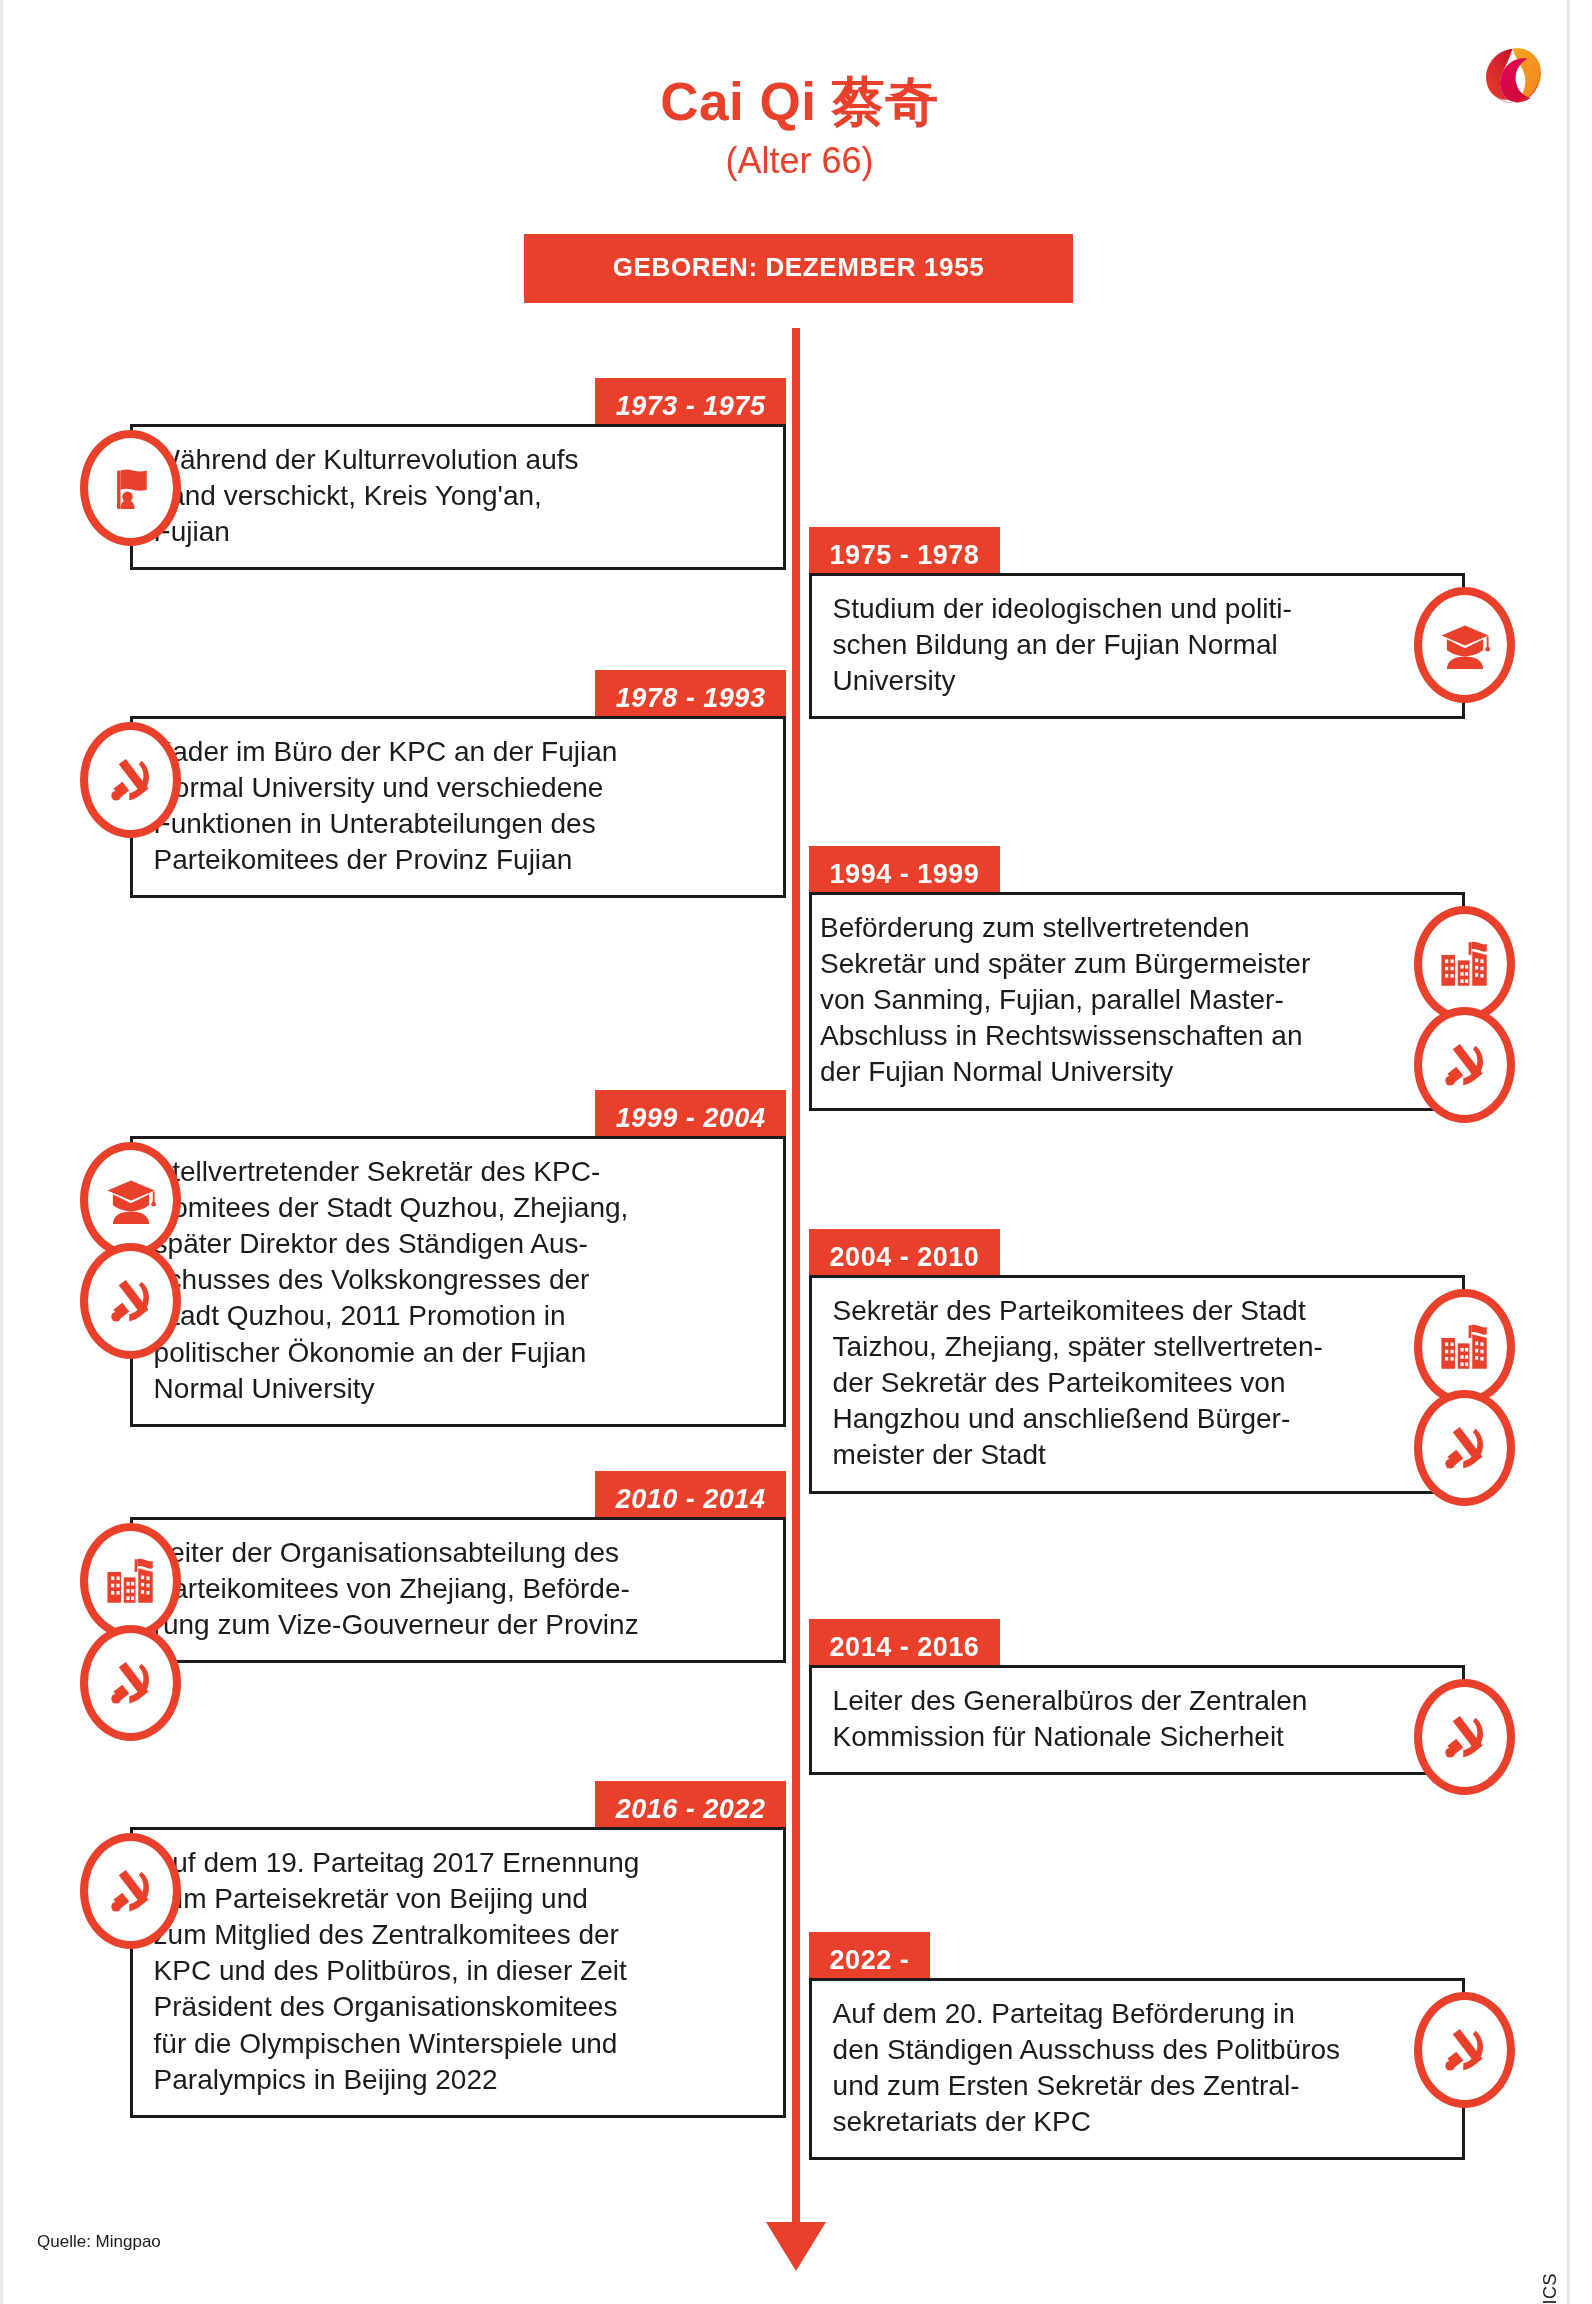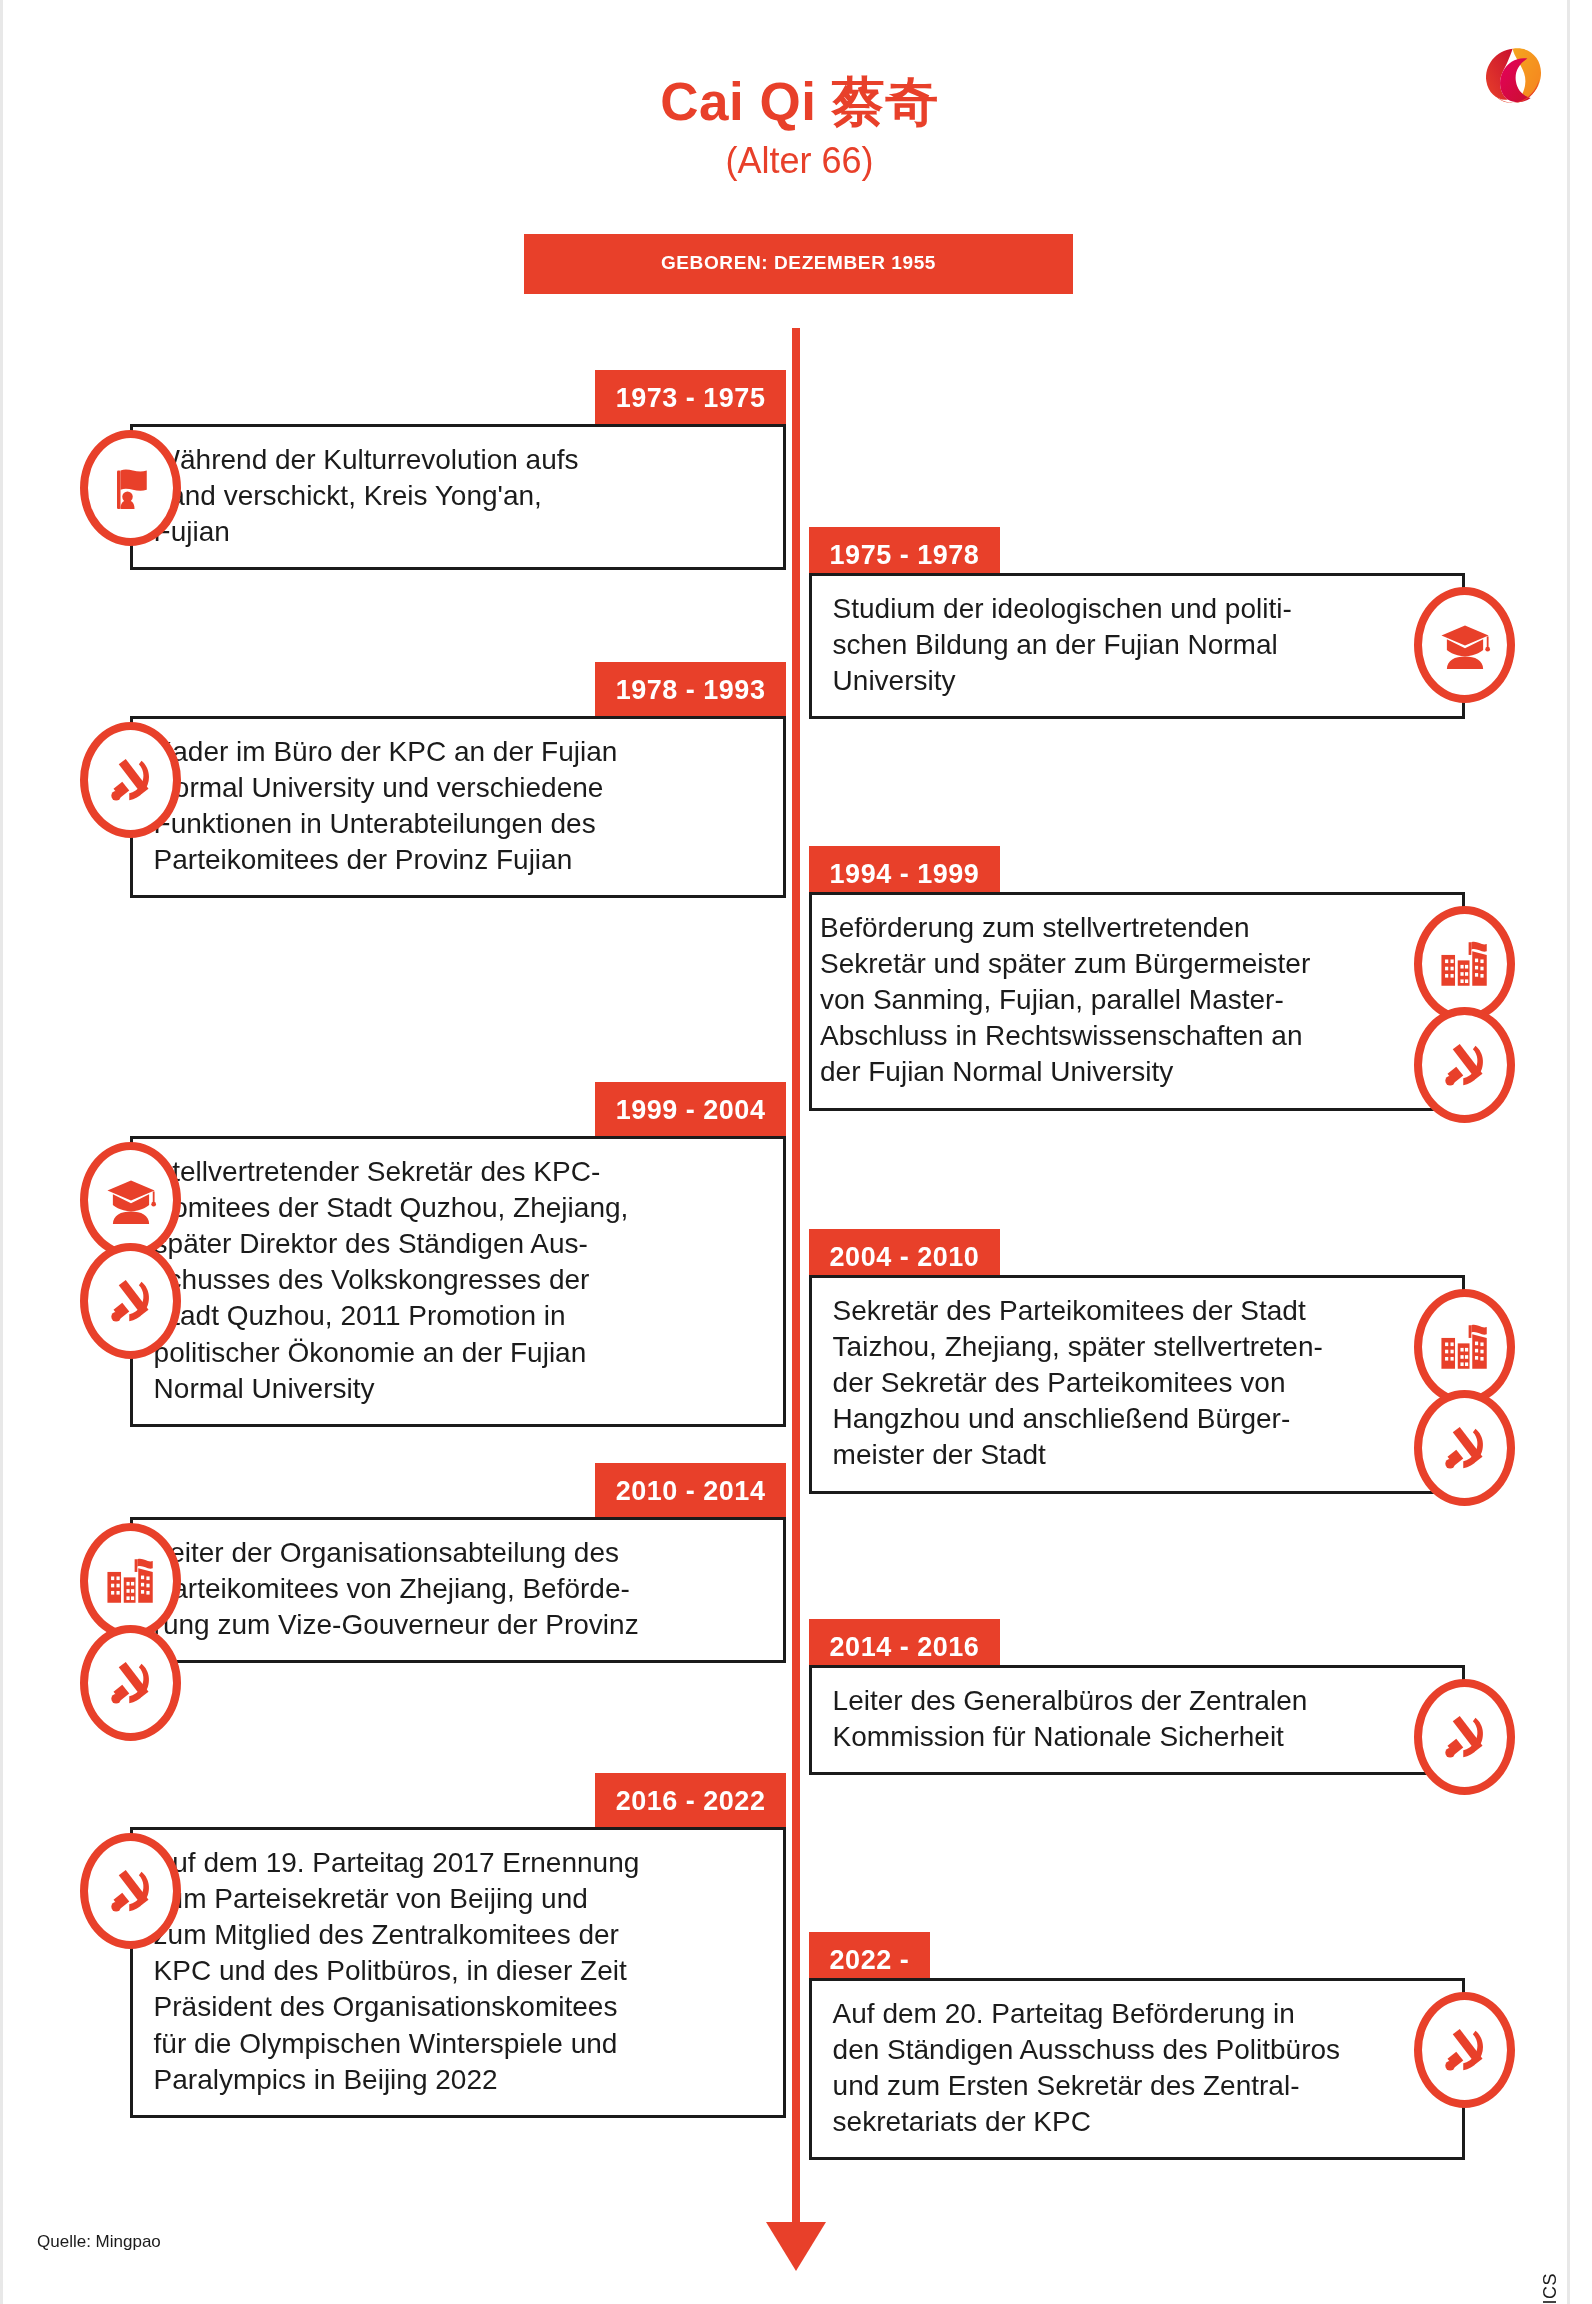--- a/index.html
+++ b/index.html
@@ -73,21 +73,21 @@
   
   #birth-banner {
     position: absolute;
     left: 521px;
     top: 234px;
     width: 549px;
     padding: 17px 9.4px 19px 9.4px;
     background: #e8402a;
     color: #ffffff;
     text-align: center;
-    font-size: 19px;
+    font-size: 26px;
     font-weight: bold;
     letter-spacing: 0.6px;
     line-height: 1.26;
     box-sizing: border-box;
   }
 
   
   .entry {
     position: absolute;
   }
@@ -113,21 +113,21 @@
     padding: 15px 20.6px 17px 20.6px;
   }
   .entry .card-text {
     font-size: 28px;
     line-height: 1.29;
     color: #1b1b1b;
     white-space: pre-line;
   }
 
   
-  .entry.left .year-tab { right: 0; top: 0; }
+  .entry.left .year-tab { right: 0; top: 8px; font-style: italic; }
   .entry.left .card     { right: 0; top: 54px; }
   .entry.right .year-tab { left: 0; top: 0; }
   .entry.right .card     { left: 0; top: 46px; }
 
   
   .icon-badge {
     position: absolute;
     width: 101px;
     height: 116px;
     border: 8.4px solid #e8402a;

